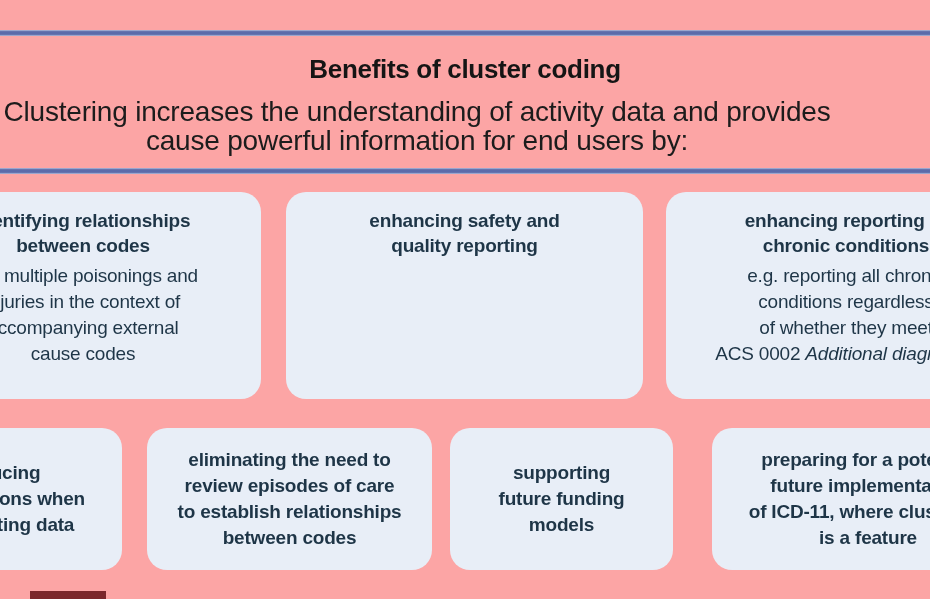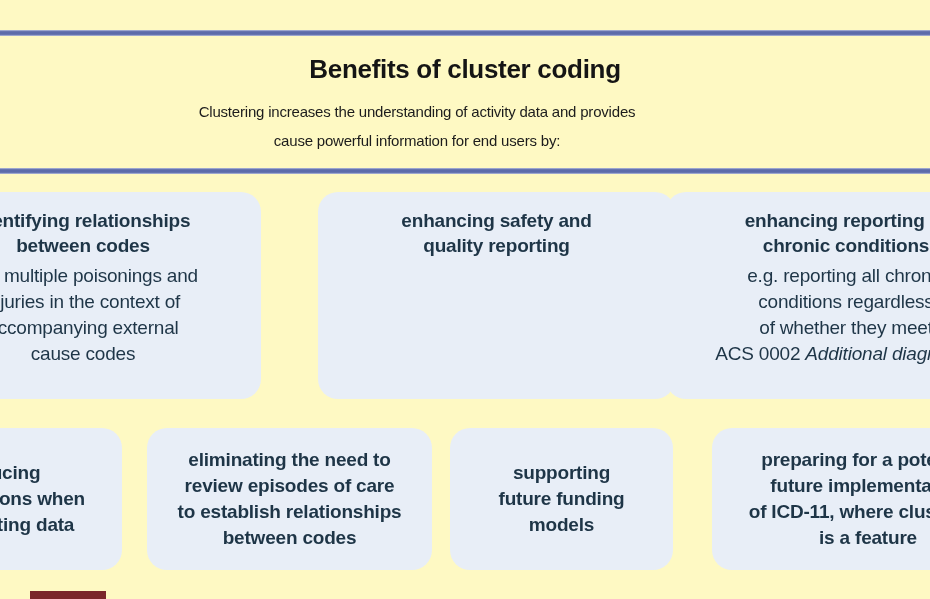--- a/index.html
+++ b/index.html
@@ -2,56 +2,56 @@
 <html><head>
 <meta charset="utf-8">
 <style>
   html, body {
     margin: 0; padding: 0;
     width: 930px; height: 599px;
     background: #ffffff;
     font-family: "Liberation Sans", sans-serif;
     overflow: hidden;
   }
-  .page { position: relative; width: 930px; height: 599px; background: #fef9c3; overflow: hidden; }
+  .page { position: relative; width: 930px; height: 599px; background: #fca5a5; overflow: hidden; }
 
   .rule {
     position: absolute; left: 0; right: 0; height: 6px;
     background: linear-gradient(to bottom, #b7bfdd 0%, #5c6baa 28%, #5c6baa 72%, #b7bfdd 100%);
   }
   .rule-top { top: 30px; }
   .rule-mid { top: 168px; }
 
   .title {
     position: absolute; top: 54px; left: 0; width: 930px;
     margin: 0; text-align: center;
     font-size: 26px; font-weight: bold; color: #151515;
     letter-spacing: -0.3px;
   }
   .subtitle {
     position: absolute; top: 97px; left: 0; width: 834px;
     margin: 0; text-align: center;
-    font-size: 15px; color: #1c1c1c; line-height: 29px;
+    font-size: 28px; color: #1c1c1c; line-height: 29px;
     letter-spacing: -0.2px;
   }
 
   .card {
     position: absolute;
     background: #e8eef7;
     border-radius: 20px;
     box-sizing: border-box;
     text-align: center;
     color: #1e3547;
   }
   
   .r1 { top: 192px; height: 207px; padding-top: 16px; }
   .r1 .card-title { font-weight: bold; font-size: 19px; line-height: 25px; letter-spacing: -0.2px; }
   .r1 .card-body  { margin-top: 5px; font-size: 19px; line-height: 26px; letter-spacing: -0.2px; }
   .r1.c1 { left: -95px; width: 356px; }
-  .r1.c2 { left: 286px; width: 357px; margin-left: 32px; }
+  .r1.c2 { left: 286px; width: 357px; }
   .r1.c3 { left: 666px; width: 360px; }
 
   
   .r2 {
     top: 428px; height: 142px;
     display: flex; align-items: center; justify-content: center;
   }
   .r2 .card-title { font-weight: bold; font-size: 19px; line-height: 26px; letter-spacing: -0.2px; }
   .r2.c1 { left: -120px; width: 242px; }
   .r2.c2 { left: 147px;  width: 285px; }

